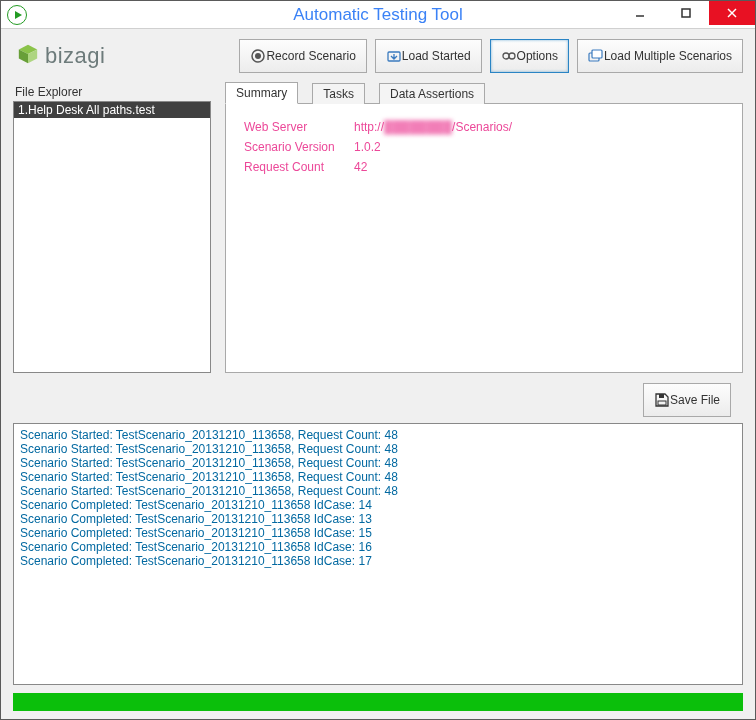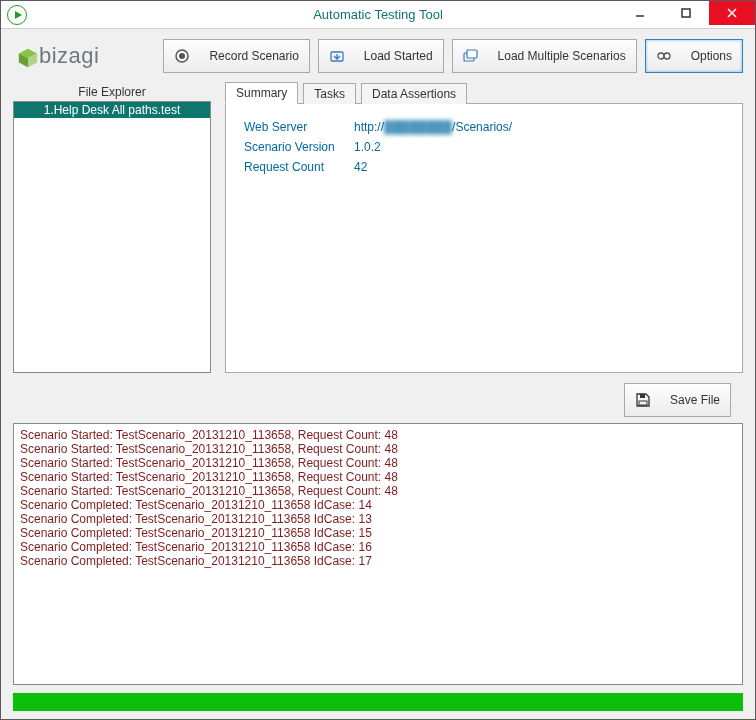--- a/index.html
+++ b/index.html
@@ -1,49 +1,49 @@
 <!DOCTYPE html>
 <html><head>
 <meta charset="utf-8">
 <style>
   * { box-sizing: border-box; margin: 0; padding: 0; }
   html, body { width: 756px; height: 720px; font-family: "Segoe UI", Tahoma, sans-serif; font-size: 12px; background: #fff; overflow: hidden; }
   .window { width: 756px; height: 720px; border: 1px solid #5a5a5a; display: flex; flex-direction: column; background: #f0f0f0; }
   .titlebar { height: 28px; background: #fff; display: flex; align-items: center; border-bottom: 1px solid #d0d0d0; position: relative; }
   .titlebar .appicon { width: 20px; height: 20px; margin-left: 6px; border-radius: 50%; border: 1.5px solid #239b23; display: flex; align-items: center; justify-content: center; }
   .titlebar .appicon::before { content: ""; border-left: 7px solid #239b23; border-top: 4px solid transparent; border-bottom: 4px solid transparent; margin-left: 2px; }
-  .titlebar .title { position: absolute; left: 0; right: 0; text-align: center; font-size: 13px; color: #0f766e; pointer-events: none; }
+  .titlebar .title { position: absolute; left: 0; right: 0; text-align: center; font-size: 17px; color: #3b82f6; pointer-events: none; }
   .wbtns { margin-left: auto; display: flex; height: 100%; }
   .wbtn { width: 46px; height: 24px; display: flex; align-items: center; justify-content: center; color: #333; }
   .wbtn.close { background: #e81123; color: #fff; }
   .wbtn svg { width: 12px; height: 12px; }
   .content { flex: 1; padding: 10px 12px 8px 12px; display: flex; flex-direction: column; }
   .toprow { display: flex; align-items: center; gap: 8px; margin-bottom: 8px; }
-  .logo { display: flex; align-items: flex-end; margin-right: auto; padding-left: 4px; }
+  .logo { display: flex; align-items: flex-start; gap: 6px; margin-right: auto; padding-left: 4px; }
   .logo .cube { width: 22px; height: 22px; }
   .logo .txt { font-size: 22px; color: #6d7b7b; letter-spacing: 0.5px; font-weight: 400; }
-  .tbtn { height: 34px; padding: 0 10px; border: 1px solid #a9a9a9; background: linear-gradient(#fdfdfd,#ececec); display: inline-flex; align-items: center; gap: 19px; color: #333; cursor: pointer; font-size: 12px; }
+  .tbtn { height: 34px; padding: 0 10px; border: 1px solid #a9a9a9; background: linear-gradient(#fdfdfd,#ececec); display: inline-flex; align-items: center; gap: 0; color: #333; cursor: pointer; font-size: 12px; }
   .tbtn.active { border: 1.5px solid #2a84c4; box-shadow: 0 0 3px rgba(42,132,196,0.6) inset; }
   .tbtn .ic { width: 16px; height: 16px; display: inline-flex; align-items: center; justify-content: center; }
   .midrow { display: flex; gap: 14px; height: 292px; }
-  .filepane { width: 198px; display: flex; flex-direction: column; text-align: center; }
+  .filepane { width: 198px; display: flex; flex-direction: column; }
   .fileheader { font-size: 12px; padding: 4px 2px 2px 2px; color: #333; }
   .filetree { flex: 1; border: 1px solid #888; background: #fff; }
-  .fileitem { background: #0f766e; color: #fff; padding: 1px 12px; font-size: 12px; }
+  .fileitem { background: #404040; color: #fff; padding: 1px 4px; font-size: 12px; }
   .detailpane { flex: 1; display: flex; flex-direction: column; }
   .tabs { display: flex; align-items: flex-end; height: 22px; }
-  .tab { padding: 3px 10px; border: 1px solid #a9a9a9; border-bottom: none; background: #f4f4f4; margin-right: 5px; font-size: 12px; color: #333; cursor: pointer; position: relative; top: 1px; }
+  .tab { padding: 3px 10px; border: 1px solid #a9a9a9; border-bottom: none; background: #f4f4f4; margin-right: 14px; font-size: 12px; color: #333; cursor: pointer; position: relative; top: 1px; }
   .tab.active { background: #fff; border-bottom: 1px solid #fff; z-index: 2; }
   .tabbody { flex: 1; border: 1px solid #a9a9a9; background: #fff; padding: 16px 18px; }
-  .row { display: flex; margin-bottom: 6px; font-size: 12px; color: #0369a1; align-items: flex-end; }
+  .row { display: flex; margin-bottom: 6px; font-size: 12px; color: #ec4899; align-items: flex-end; }
   .row .lbl { width: 110px; }
   .row.gap { margin-top: 0; }
   .blur { filter: blur(2px); opacity: 0.7; display: inline-block; }
   .savewrap { display: flex; justify-content: flex-end; padding: 10px 12px 6px 0; }
-  .log { flex: 1; border: 1px solid #888; background: #fff; padding: 4px 6px; font-size: 12px; color: #7f1d1d; line-height: 14px; overflow: hidden; white-space: pre; }
+  .log { flex: 1; border: 1px solid #888; background: #fff; padding: 4px 6px; font-size: 12px; color: #0369a1; line-height: 14px; overflow: hidden; white-space: pre; }
   .progress { height: 18px; background: #0bbf0b; margin-top: 8px; }
 </style>
 </head>
 <body>
 
 <div class="window">
   <div class="titlebar">
     <span class="appicon"></span>
     <div class="title">Automatic Testing Tool</div>
     <div class="wbtns">
@@ -90,37 +90,37 @@
       </button>
       <button class="tbtn">
         <span class="ic">
             <svg viewBox="0 0 16 16">
               <rect x="2" y="4" width="12" height="9" rx="1" fill="none" stroke="#3b7bbf" stroke-width="1.3"></rect>
               <path d="M8 6 v5 M5 8 l3 3 l3 -3" fill="none" stroke="#3b7bbf" stroke-width="1.3"></path>
             </svg>
           </span>
         <span>Load Started</span>
       </button>
+      <button class="tbtn active">
+        <span class="ic">
+            <svg viewBox="0 0 16 16">
+              <circle cx="5" cy="8" r="3" fill="none" stroke="#555" stroke-width="1.3"></circle>
+              <circle cx="11" cy="8" r="3" fill="none" stroke="#555" stroke-width="1.3"></circle>
+            </svg>
+          </span>
+        <span>Options</span>
+      </button>
       <button class="tbtn">
         <span class="ic">
             <svg viewBox="0 0 16 16">
               <rect x="1" y="5" width="10" height="8" rx="1" fill="none" stroke="#3b7bbf" stroke-width="1.2"></rect>
               <rect x="4" y="2" width="10" height="8" rx="1" fill="#fff" stroke="#3b7bbf" stroke-width="1.2"></rect>
             </svg>
           </span>
         <span>Load Multiple Scenarios</span>
-      </button>
-      <button class="tbtn active">
-        <span class="ic">
-            <svg viewBox="0 0 16 16">
-              <circle cx="5" cy="8" r="3" fill="none" stroke="#555" stroke-width="1.3"></circle>
-              <circle cx="11" cy="8" r="3" fill="none" stroke="#555" stroke-width="1.3"></circle>
-            </svg>
-          </span>
-        <span>Options</span>
       </button>
     </div>
 
     <div class="midrow">
       <div class="filepane">
         <div class="fileheader">File Explorer</div>
         <div class="filetree">
           <div class="fileitem">1.Help Desk All paths.test</div>
         </div>
       </div>

